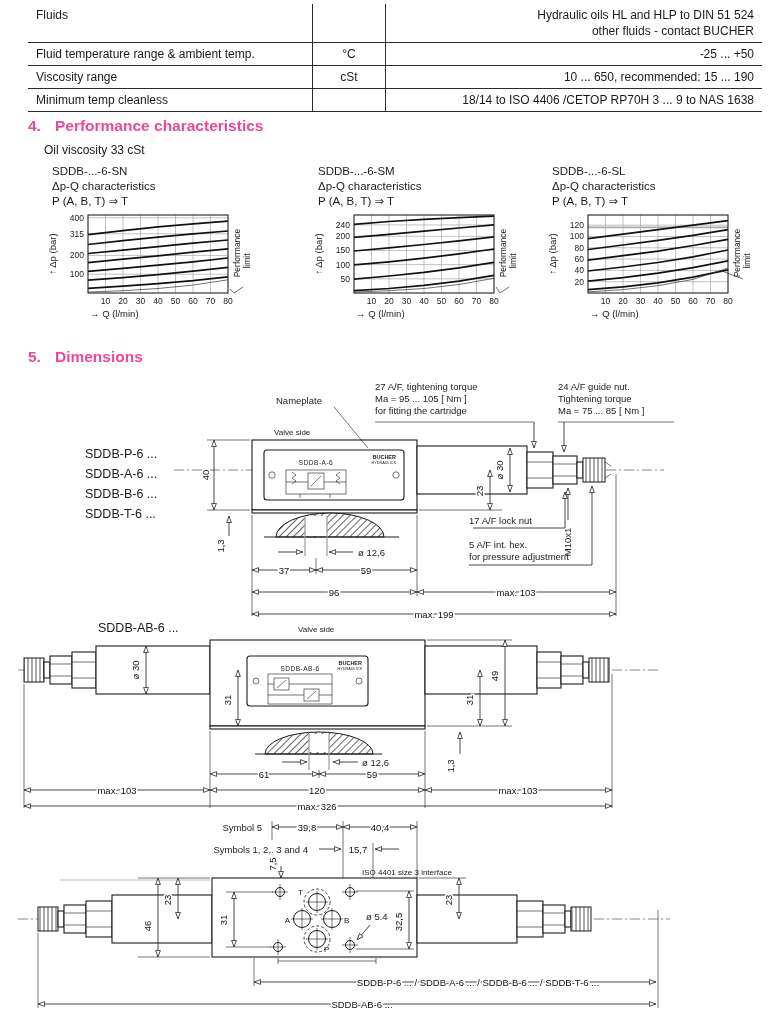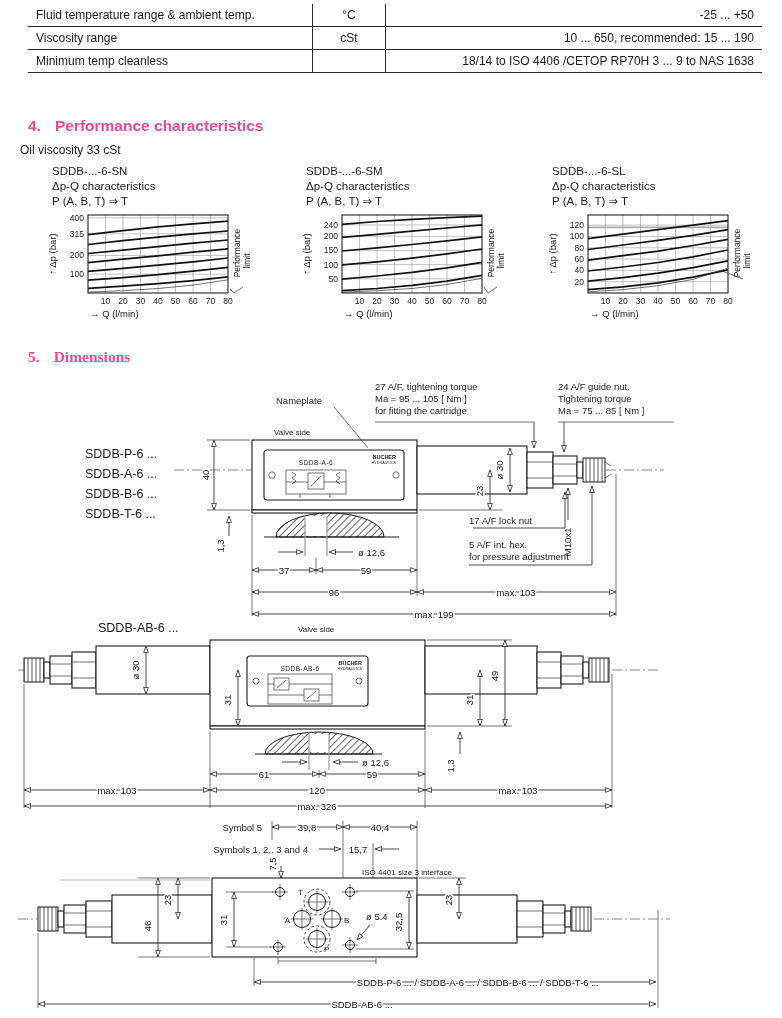--- a/index.html
+++ b/index.html
@@ -60,20 +60,28 @@
     </pattern>
     <pattern id="knurl" patternUnits="userSpaceOnUse" width="4" height="4">
       <rect width="4" height="4" fill="#fff"></rect>
         <line x1="2" y1="0" x2="2" y2="4" stroke="#555" stroke-width="1"></line>
     </pattern>
   </defs>
 </svg>
 
 <table class="spec">
   <tbody>
+      <tr>
+    <td class="c1">Fluids</td>
+    <td class="c2"></td>
+    <td class="c3">
+      <div>Hydraulic oils HL and HLP to DIN 51 524</div>
+      <div>other fluids - contact BUCHER</div>
+    </td>
+  </tr>
   <tr>
     <td class="c1">Fluid temperature range &amp; ambient temp.</td>
     <td class="c2">°C</td>
     <td class="c3">-25 ... +50</td>
   </tr>
   <tr>
     <td class="c1">Viscosity range</td>
     <td class="c2">cSt</td>
     <td class="c3">10 ... 650, recommended: 15 ... 190</td>
   </tr>
@@ -81,21 +89,21 @@
     <td class="c1">Minimum temp cleanless</td>
     <td class="c2"></td>
     <td class="c3">18/14 to ISO 4406 /CETOP RP70H 3 ... 9 to NAS 1638</td>
   </tr>
 </tbody>
   </table>
 
 <div class="h" style="left:28px;top:117px;">
   <span class="no">4.</span><span>Performance characteristics</span>
 </div>
-<div class="note" style="left:20px;top:143px;">Oil viscosity 33 cSt</div>
+<div class="note" style="left:44px;top:143px;">Oil viscosity 33 cSt</div>
 
 <div class="chart" style="left:44px;">
   <div class="tl">SDDB-...-6-SN</div>
   <div class="tl">Δp-Q characteristics</div>
   <div class="tl">P (A, B, T) ⇒ T</div>
   <svg width="252" height="114" viewBox="0 0 252 114">
     <text class="axlab" transform="rotate(-90 12 45)" x="12" y="45" text-anchor="middle">↑ Δp (bar)</text>
     <g id="plot-0">
         <line x1="61.5" y1="6" x2="61.5" y2="84" class="grid"></line>
         <text x="61.5" y="95" class="tick" text-anchor="middle">10</text>
@@ -129,21 +137,21 @@
         <path d="M44.0 71.2 L79.0 68.6 L114.0 65.6 L149.0 62.2 L184.0 58.3" class="curve"></path>
         <path d="M44.0 79.3 L79.0 77.2 L114.0 74.6 L149.0 71.6 L184.0 67.8" class="curve"></path>
         <path d="M44.0 83.1 L79.0 81.7 L114.0 79.5 L149.0 76.1 L184.0 70.8" class="curve-thin"></path>
       </g>
     <text class="axlab" x="46" y="108">→ Q (l/min)</text>
     <text class="perflab" transform="rotate(-90 196 44)" x="196" y="44" text-anchor="middle">Performance</text>
     <text class="perflab" transform="rotate(-90 206 52)" x="206" y="52" text-anchor="middle">limit</text>
     <path d="M 199 78 L 190 84 L 186 80" class="curve-thin"></path>
   </svg>
 </div>
-<div class="chart" style="left:298px;">
+<div class="chart" style="left:310px;">
   <div class="tl">SDDB-...-6-SM</div>
   <div class="tl">Δp-Q characteristics</div>
   <div class="tl">P (A, B, T) ⇒ T</div>
   <svg width="252" height="114" viewBox="0 0 252 114">
     <text class="axlab" transform="rotate(-90 12 45)" x="12" y="45" text-anchor="middle">↑ Δp (bar)</text>
     <g id="plot-1">
         <line x1="61.5" y1="6" x2="61.5" y2="84" class="grid"></line>
         <text x="61.5" y="95" class="tick" text-anchor="middle">10</text>
         <line x1="79" y1="6" x2="79" y2="84" class="grid"></line>
         <text x="79" y="95" class="tick" text-anchor="middle">20</text>
@@ -227,21 +235,21 @@
         <path d="M44.0 80.6 L79.0 77.8 L114.0 73.8 L149.0 68.2 L184.0 60.8" class="curve"></path>
         <path d="M44.0 82.9 L79.0 80.6 L114.0 76.7 L149.0 70.4 L184.0 59.1" class="curve-thin"></path>
       </g>
     <text class="axlab" x="46" y="108">→ Q (l/min)</text>
     <text class="perflab" transform="rotate(-90 196 44)" x="196" y="44" text-anchor="middle">Performance</text>
     <text class="perflab" transform="rotate(-90 206 52)" x="206" y="52" text-anchor="middle">limit</text>
     <path d="M 199 70 L 178 62" class="curve-thin"></path>
   </svg>
 </div>
 
-<div class="h" style="left:28px;top:348px;font-family:Liberation Serif, serif;">
+<div class="h" style="left:28px;top:348px;">
   <span class="no">5.</span><span>Dimensions</span>
 </div>
 
 <svg class="dw" style="left:24px;top:374px;" width="734" height="246" viewBox="0 0 734 246">
   <g>
     <text class="big" x="61" y="84">SDDB-P-6 ...</text>
     <text class="big" x="61" y="104">SDDB-A-6 ...</text>
     <text class="big" x="61" y="124">SDDB-B-6 ...</text>
     <text class="big" x="61" y="144">SDDB-T-6 ...</text>
   </g>

